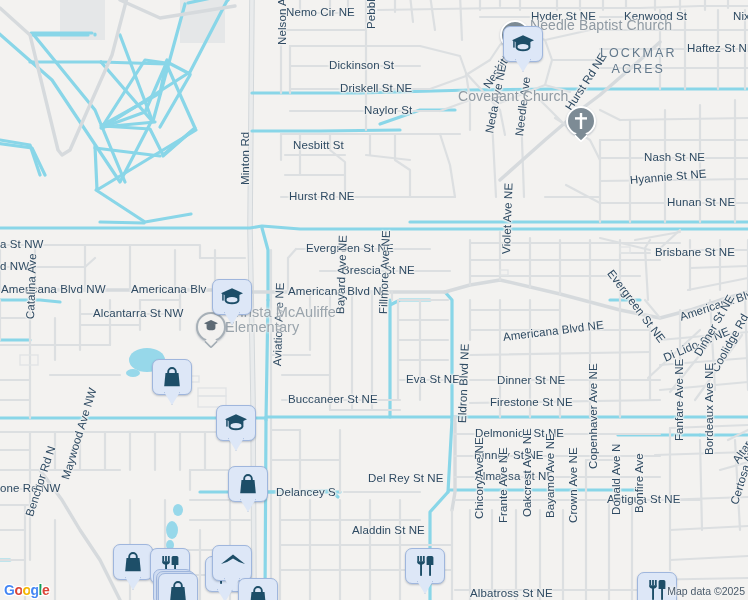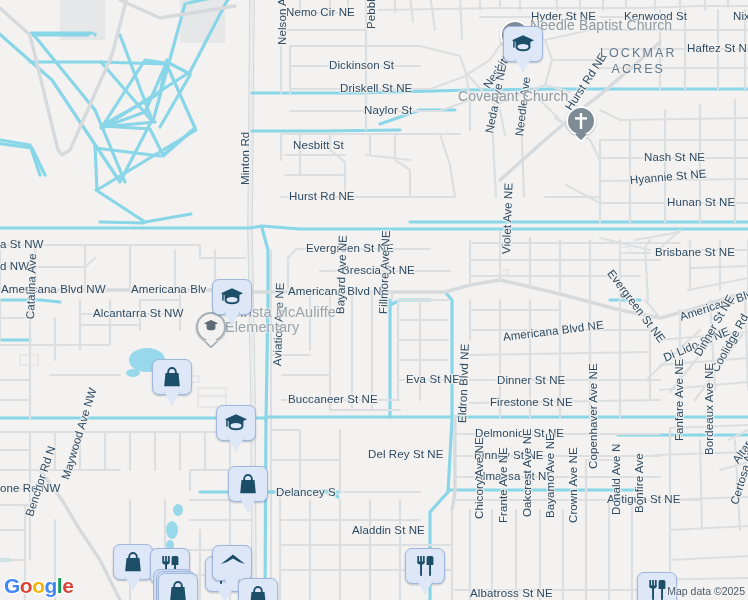--- a/index.html
+++ b/index.html
@@ -96,21 +96,21 @@
     transform:rotate(45deg);border-top:none;border-left:none;border-radius:0 0 3px 0;
   }
   .cpin svg{position:absolute;left:7px;top:6px;}
   .cpin.light .ring{background:#f2f1ef;border-color:#a7b0b7;}
   .cpin.light .nub{background:#f2f1ef;border-color:#a7b0b7;}
 
   
   #google-logo{
     position:absolute;left:4px;bottom:2px;
     font-family:"Liberation Sans", sans-serif;
-    font-size:21px;font-weight:bold;letter-spacing:-.5px;
+    font-size:14px;font-weight:bold;letter-spacing:-.5px;
     color:#5c5c5c;
     text-shadow:
       1px 1px 0 #ffffff,-1px 1px 0 #ffffff,1px -1px 0 #ffffff,-1px -1px 0 #ffffff,
       0 0 3px #ffffff;
     user-select:none;
   }
   #google-logo span{display:inline-block;}
   #attribution{
     position:absolute;right:3px;bottom:3px;
     font-family:"Liberation Sans", sans-serif;
@@ -550,21 +550,21 @@
       <div class="lbl" style="left: 655px; top: 246px;">Brisbane St NE</div>
       <div class="lbl v" style="left: 610px; top: 265px; transform: rotate(53deg);">Evergreen St NE</div>
       <div class="lbl v" style="left: 664px; top: 352px; transform: rotate(-23deg);">Di Lido St NE</div>
       <div class="lbl v" style="left: 697px; top: 349px; transform: rotate(-60deg);">Dinner St NE</div>
       <div class="lbl v" style="left: 714px; top: 365px; transform: rotate(-61deg);">Coolidge Rd</div>
       <div class="lbl" style="left: 406px; top: 373px;">Eva St NE</div>
       <div class="lbl" style="left: 497px; top: 374px;">Dinner St NE</div>
       <div class="lbl" style="left: 490px; top: 396px;">Firestone St NE</div>
       <div class="lbl v" style="left: 462px; top: 417px; transform: rotate(-88deg);">Eldron Blvd NE</div>
       <div class="lbl" style="left: 475px; top: 427px;">Delmonico St NE</div>
-      <div class="lbl" style="left: 368px; top: 448px;">Del Rey St NE</div>
+      <div class="lbl" style="left: 368px; top: 472px;">Del Rey St NE</div>
       <div class="lbl" style="left: 474px; top: 449px;">Binney St NE</div>
       <div class="lbl" style="left: 475px; top: 470px;">Almansa St NE</div>
       <div class="lbl" style="left: 607px; top: 493px;">Antigua St NE</div>
       <div class="lbl" style="left: 276px; top: 486px;">Delancey S</div>
       <div class="lbl" style="left: 352px; top: 524px; text-align: right;">Aladdin St NE</div>
       <div class="lbl" style="left: 470px; top: 587px;">Albatross St NE</div>
       <div class="lbl" style="left: 0px; top: 482px;">one Rd NW</div>
       <div class="lbl v" style="left: 65px; top: 473px; transform: rotate(-73deg);">Maywood Ave NW</div>
       <div class="lbl v" style="left: 29px; top: 510px; transform: rotate(-72deg);">Benchor Rd N</div>
       <div class="lbl v" style="left: 479px; top: 513px; transform: rotate(-90deg);">Chicory Ave NE</div>

